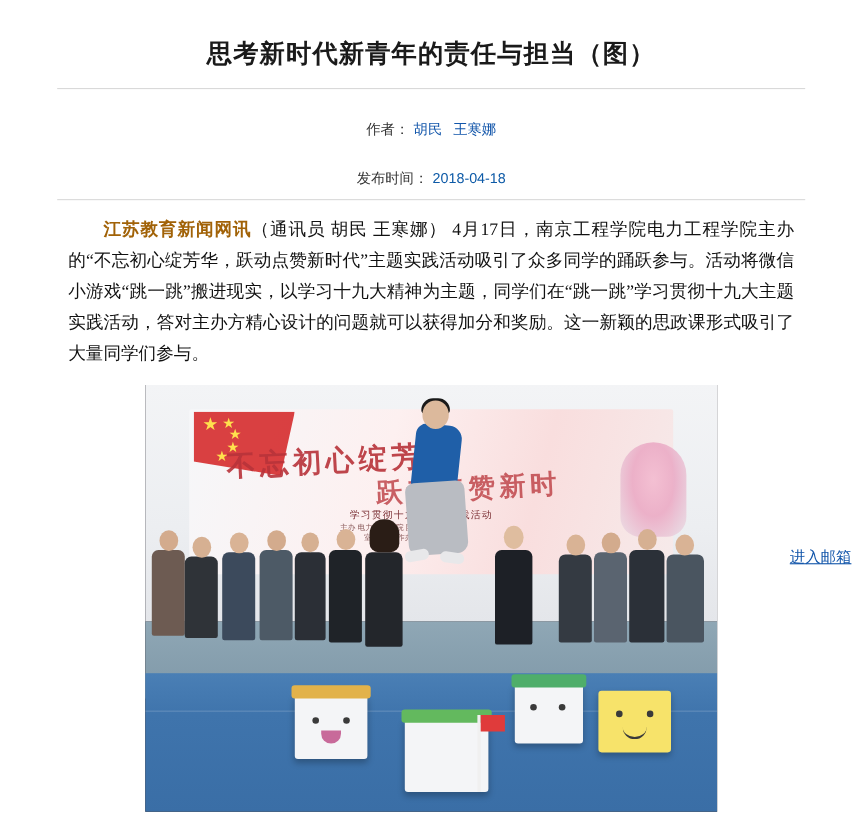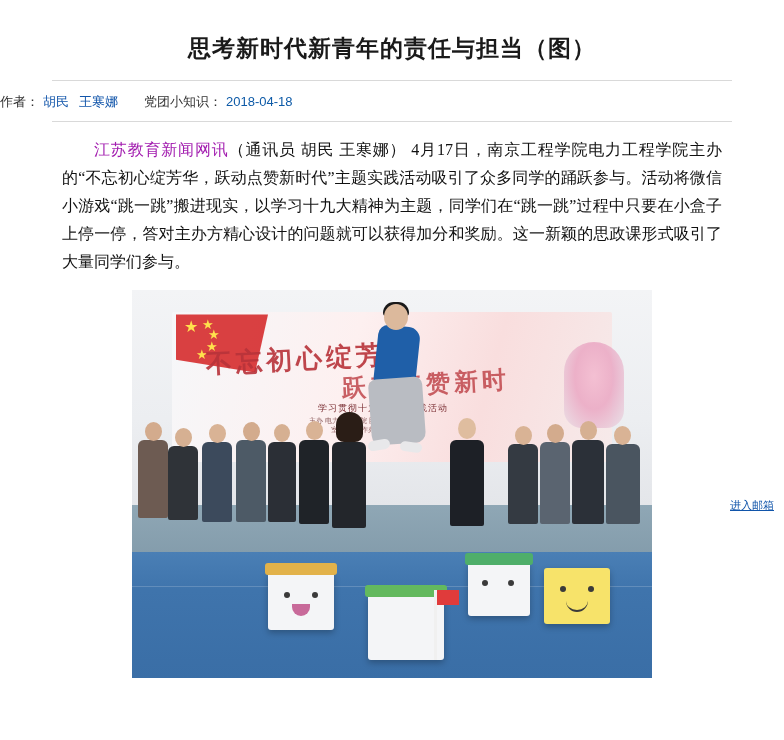--- a/index.html
+++ b/index.html
@@ -30,69 +30,71 @@
     padding-top: 18px;
     letter-spacing: 1px;
   }
   .title-rule {
     height: 1px;
     background: #d9d9d9;
     margin: 16px 52px 0 52px;
   }
   .meta-bar {
     display: flex;
-    justify-content: flex-start;
+    justify-content: flex-end;
     align-items: center;
     gap: 26px;
     font-family: "Liberation Sans", sans-serif;
     font-size: 13px;
     color: #333333;
     padding: 12px 0 10px 0;
+    flex-direction: column;
   }
   .meta-group {
     display: flex;
     align-items: baseline;
     gap: 4px;
     white-space: nowrap;
   }
   .meta-label {
     color: #333333;
   }
   .meta-value {
     color: #0d5aa7;
   }
   .meta-value.link {
     color: #1155aa;
     cursor: pointer;
   }
   .meta-authors {
     display: flex;
     gap: 10px;
+    margin-top: 16px;
   }
   .meta-rule {
     height: 1px;
     background: #d9d9d9;
     margin: 0 52px 0 52px;
   }
   .content {
     padding: 14px 62px 0 62px;
     box-sizing: border-box;
   }
   p.para {
     font-family: "Liberation Serif", "DejaVu Serif", serif;
     font-size: 16px;
     line-height: 28px;
     margin: 0 0 14px 0;
     text-indent: 2em;
     text-align: justify;
     color: #111111;
   }
   .lead-strong {
-    font-weight: normal;
-    color: #a21caf;
+    font-weight: bold;
+    color: #a16207;
   }
   .figure {
     margin: 6px 0 0 0;
     display: flex;
     justify-content: center;
   }
   .photo {
     position: relative;
     width: 520px;
     height: 388px;
@@ -266,21 +268,21 @@
     position: absolute;
     left: 305px; top: 300px;
     width: 22px; height: 15px;
     background: #e03b3b;
   }
   .side-link {
     position: absolute;
     right: 10px;
     top: 483px;
     font-family: "Liberation Sans", sans-serif;
-    font-size: 11px;
+    font-size: 14px;
     color: #1155aa;
     cursor: pointer;
     white-space: nowrap;
   }
 </style>
 </head>
 <body>
 
 <div class="page">
 
@@ -290,31 +292,31 @@
 
   <div class="meta-bar">
     <div class="meta-group">
       <span class="meta-label">作者：</span>
       <span class="meta-authors">
         <span class="meta-value link">胡民</span>
         <span class="meta-value link">王寒娜</span>
       </span>
     </div>
     <div class="meta-group">
-      <span class="meta-label">党团小知识：</span>
+      <span class="meta-label">发布时间：</span>
       <span class="meta-value">2018-04-18</span>
     </div>
   </div>
 
   <div class="meta-rule"></div>
 
   <div class="content">
 
     <p class="para">
-      <span class="lead-strong">江苏教育新闻网讯</span><span>（通讯员 胡民 王寒娜） 4月17日，南京工程学院电力工程学院主办的“不忘初心绽芳华，跃动点赞新时代”主题实践活动吸引了众多同学的踊跃参与。活动将微信小游戏“跳一跳”搬进现实，以学习十九大精神为主题，同学们在“跳一跳”过程中只要在小盒子上停一停，答对主办方精心设计的问题就可以获得加分和奖励。这一新颖的思政课形式吸引了大量同学们参与。</span>
+      <span class="lead-strong">江苏教育新闻网讯</span><span>（通讯员 胡民 王寒娜） 4月17日，南京工程学院电力工程学院主办的“不忘初心绽芳华，跃动点赞新时代”主题实践活动吸引了众多同学的踊跃参与。活动将微信小游戏“跳一跳”搬进现实，以学习十九大精神为主题，同学们在“跳一跳”学习贯彻十九大主题实践活动，答对主办方精心设计的问题就可以获得加分和奖励。这一新颖的思政课形式吸引了大量同学们参与。</span>
     </p>
 
 
     <div class="figure">
       <div class="photo">
 
         <div class="ph-backwall"></div>
 
         <div class="ph-banner"></div>
 

